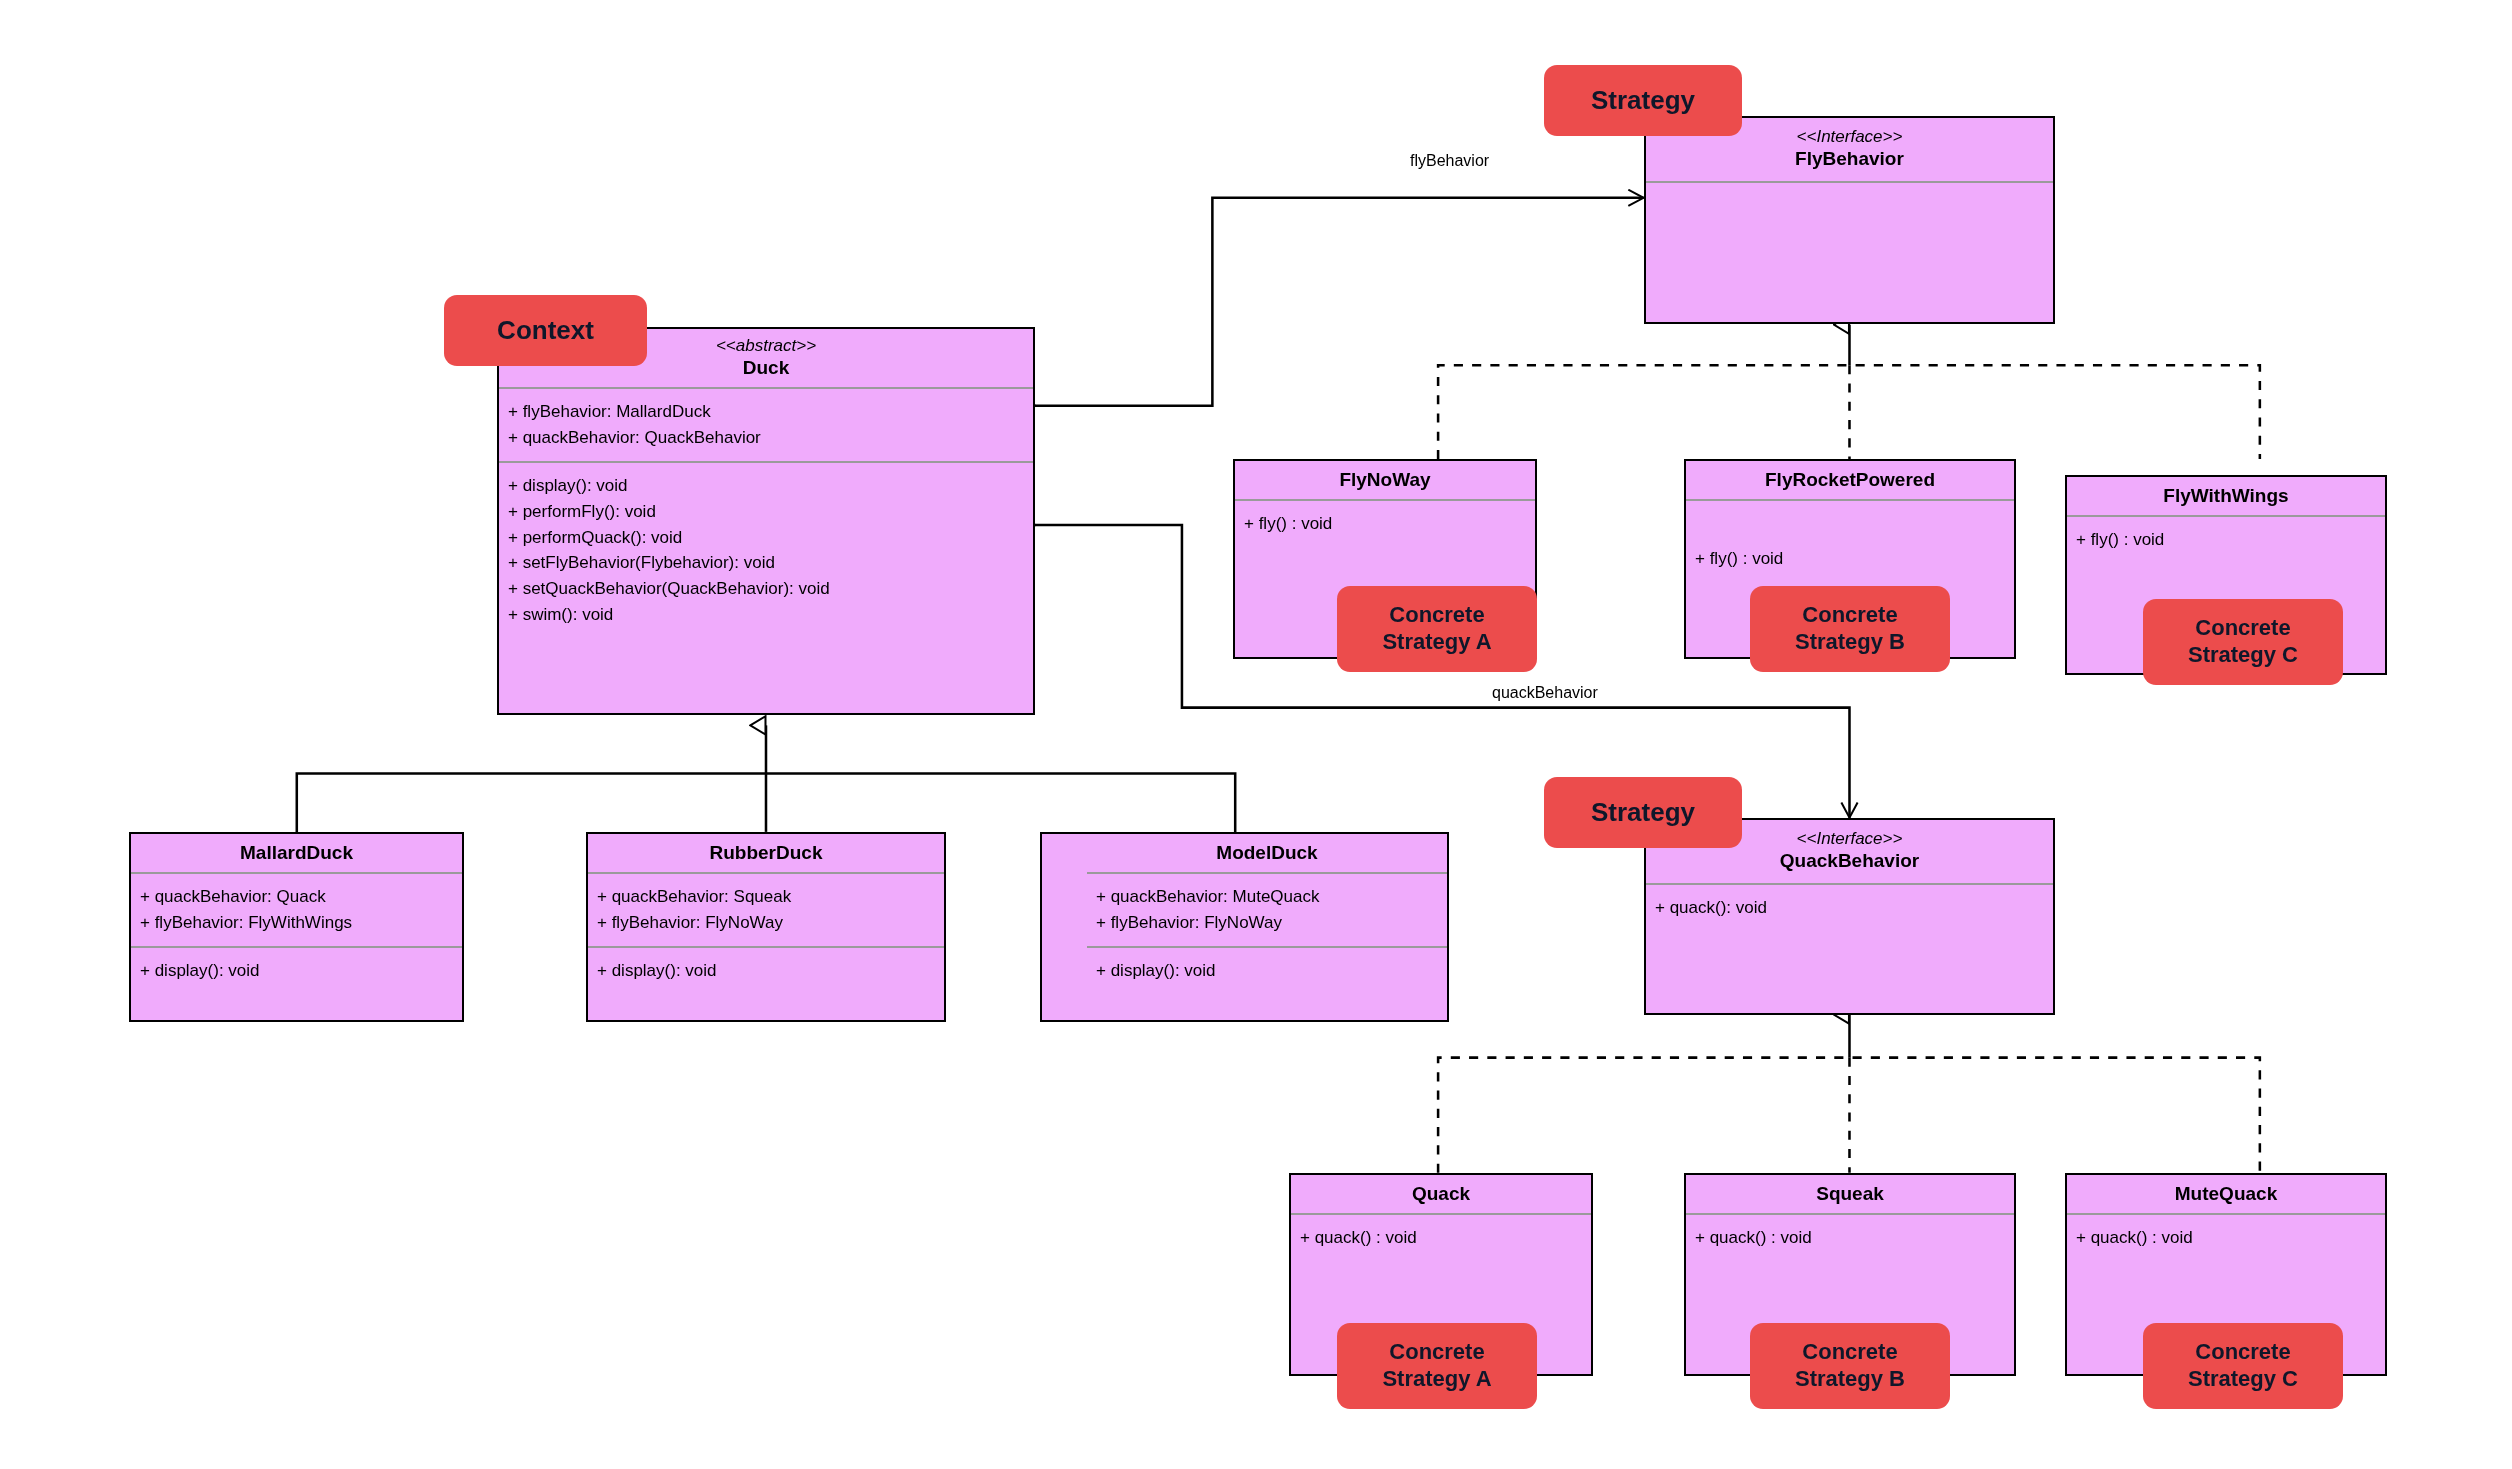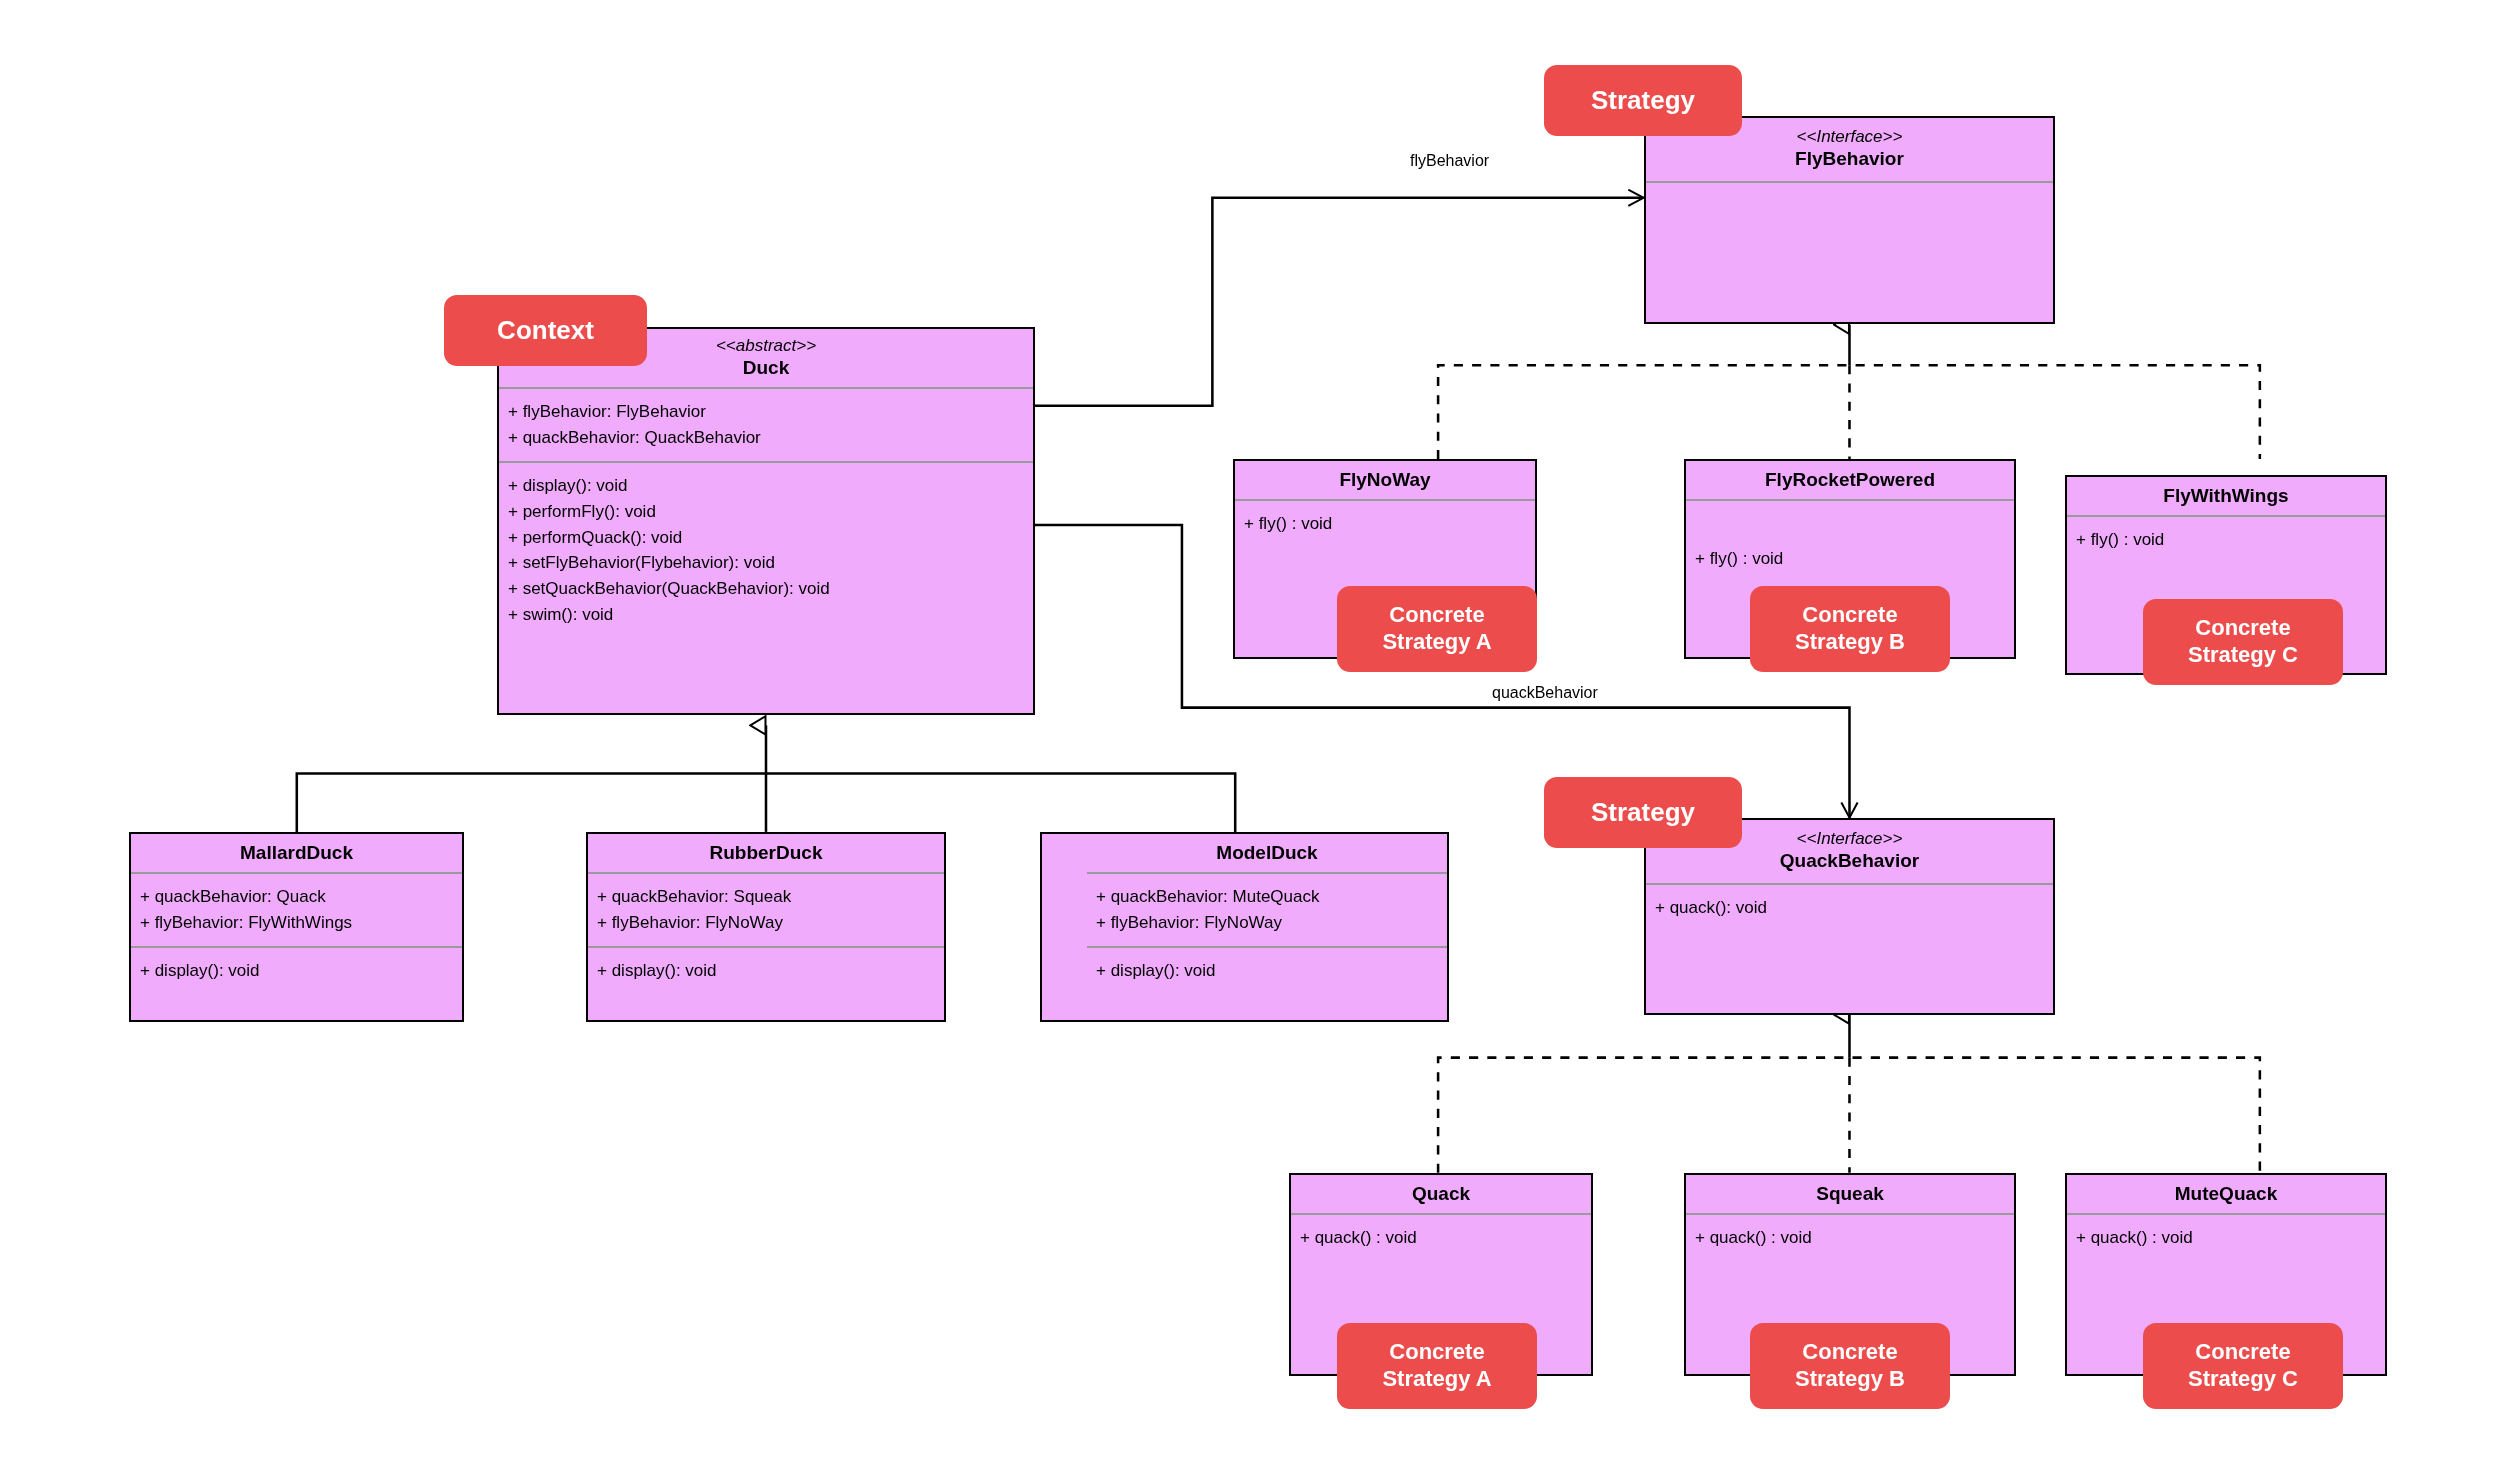--- a/index.html
+++ b/index.html
@@ -61,21 +61,21 @@
   }
   .uml-compart.last { border-bottom: none; flex: 1 1 auto; }
   .uml-compart div { white-space: nowrap; }
 
   
   .badge {
     position: absolute;
     box-sizing: border-box;
     background: #ec4c4c;
     border-radius: 13px;
-    color: #ffffff;
+    color: #0f172a;
     font-weight: bold;
     display: flex;
     flex-direction: column;
     justify-content: center;
     text-align: center;
     line-height: 1.22;
     z-index: 40;
   }
   .badge.one-line { font-size: 26px; }
   .badge.two-line { font-size: 22px; }
@@ -136,21 +136,21 @@
       <path d="M3646 2085 L3646 2312" fill="none" stroke="#000000" stroke-width="5" stroke-dasharray="18 18"></path>
     </g>
   </svg>
 
   <div class="uml-box" style="left:497px; top:327px; width:538px; height:388px;">
     <div class="uml-head">
       <div class="stereotype">&lt;&lt;abstract&gt;&gt;</div>
       <div class="classname">Duck</div>
     </div>
     <div class="uml-compart">
-      <div>+ flyBehavior: FlyBehavior</div>
+      <div>+ flyBehavior: MallardDuck</div>
       <div>+ quackBehavior: QuackBehavior</div>
     </div>
     <div class="uml-compart last">
       <div>+ display(): void</div>
       <div>+ performFly(): void</div>
       <div>+ performQuack(): void</div>
       <div>+ setFlyBehavior(Flybehavior): void</div>
       <div>+ setQuackBehavior(QuackBehavior): void</div>
       <div>+ swim(): void</div>
     </div>

